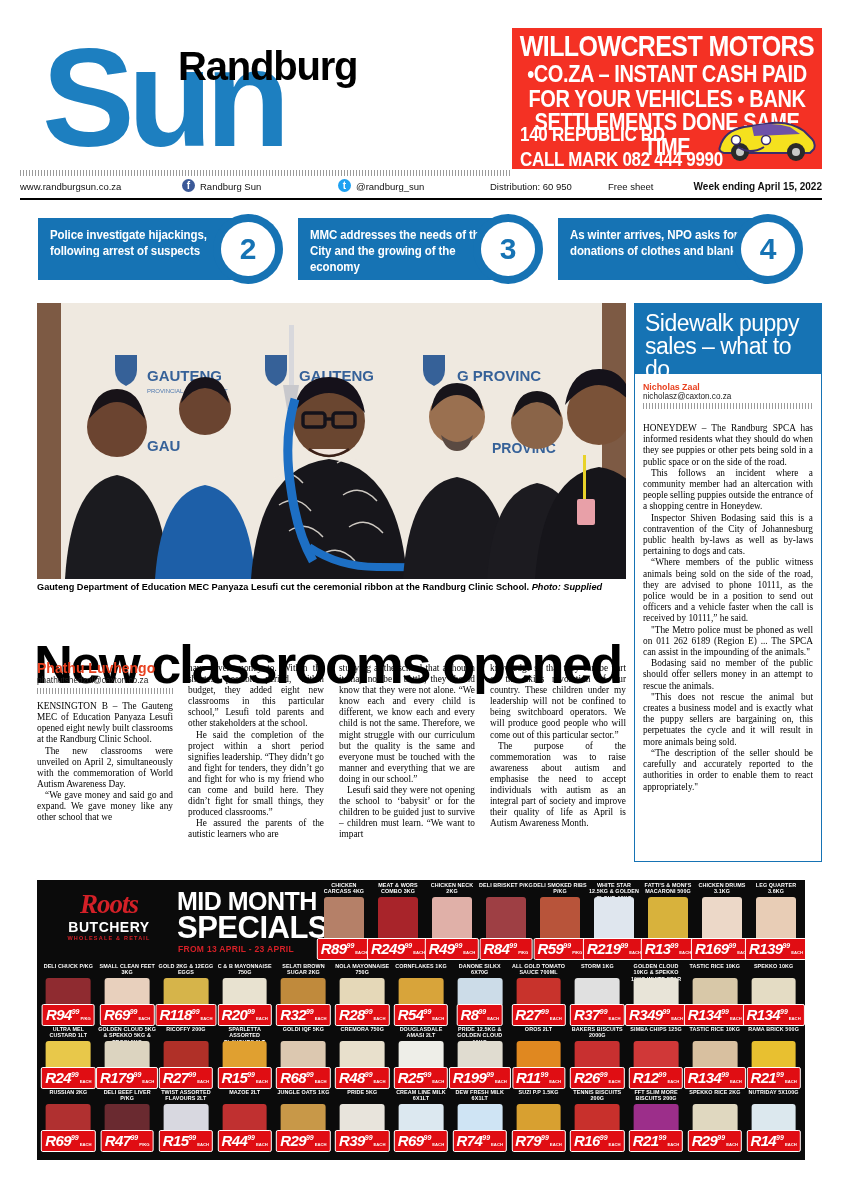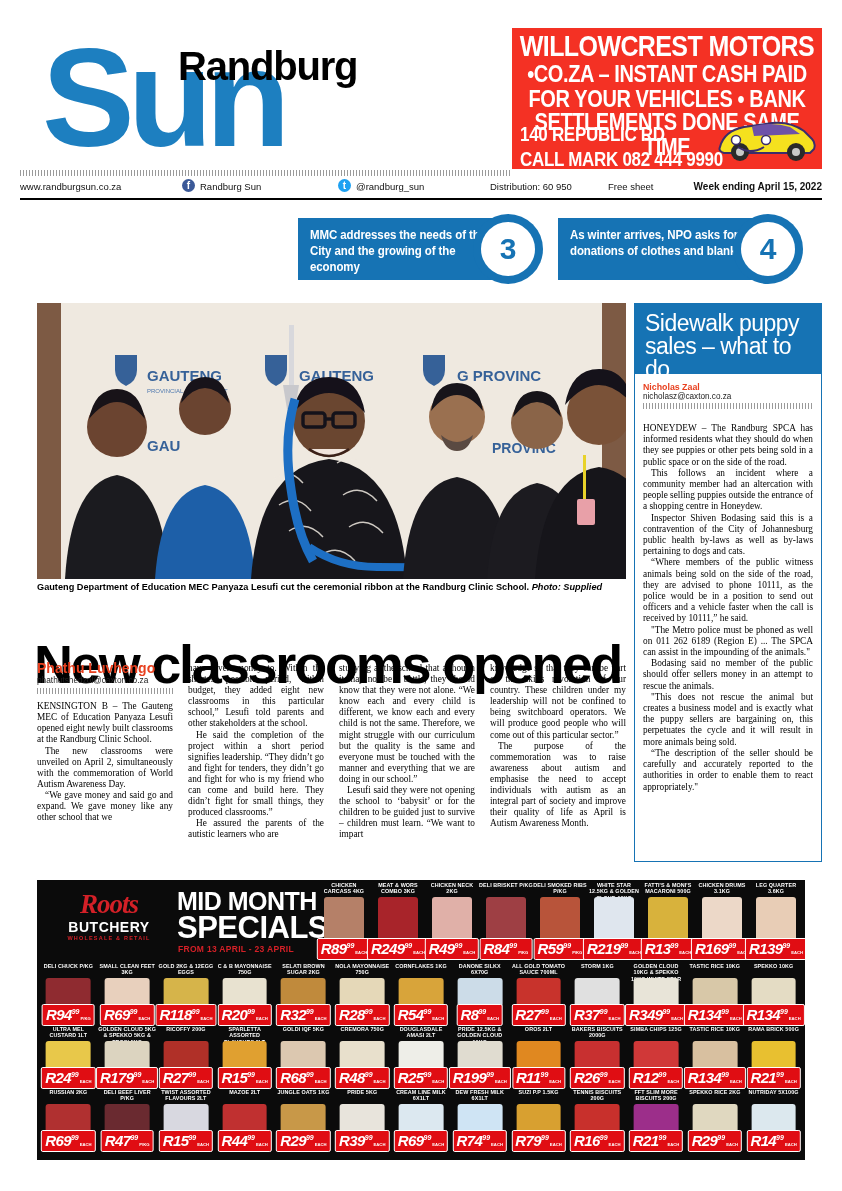--- a/index.html
+++ b/index.html
@@ -373,20 +373,28 @@
     <div class="soc-icon soc-tw" style="left:318px;">
         <div class="soc-glyph">t</div>
       </div>
     <div class="cell" style="left:336px;">@randburg_sun</div>
     <div class="cell" style="left:470px;">Distribution: 60 950</div>
     <div class="cell" style="left:588px;">Free sheet</div>
     <div class="cell bold" style="right:0;">Week ending April 15, 2022</div>
   </div>
 
   <div class="teasers">
+    <div class="teaser" style="left:18px; width:245px;">
+      <div class="teaser-box" style="width:200px;">
+          <span>Police investigate hijackings, following arrest of suspects</span>
+        </div>
+      <div class="teaser-circle" style="left:175px;">
+        <div class="inner">2</div>
+      </div>
+    </div>
     <div class="teaser" style="left:278px; width:245px;">
       <div class="teaser-box" style="width:200px;">
           <span>MMC addresses the needs of the City and the growing of the economy</span>
         </div>
       <div class="teaser-circle" style="left:175px;">
         <div class="inner">3</div>
       </div>
     </div>
     <div class="teaser" style="left:538px; width:245px;">
       <div class="teaser-box" style="width:200px;">

